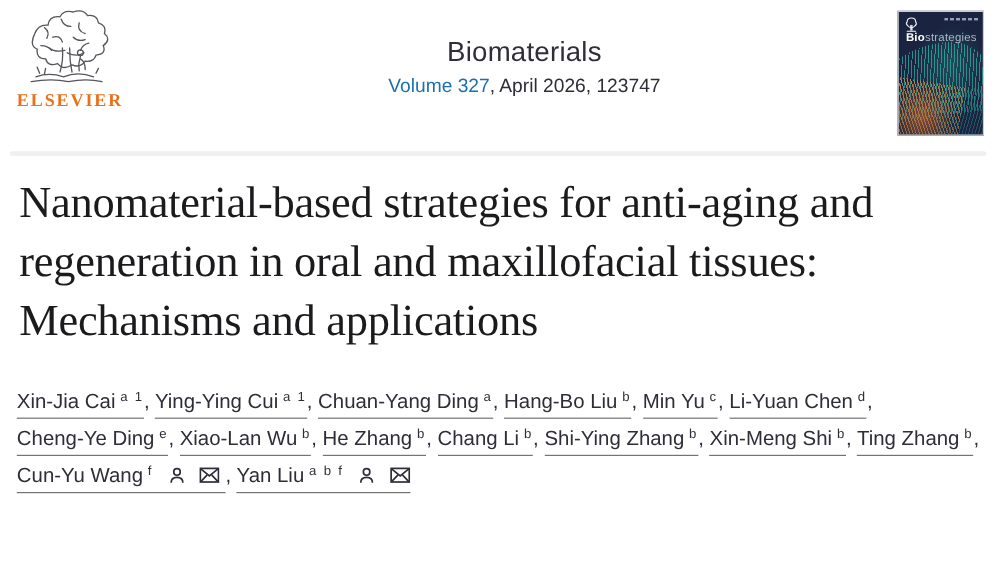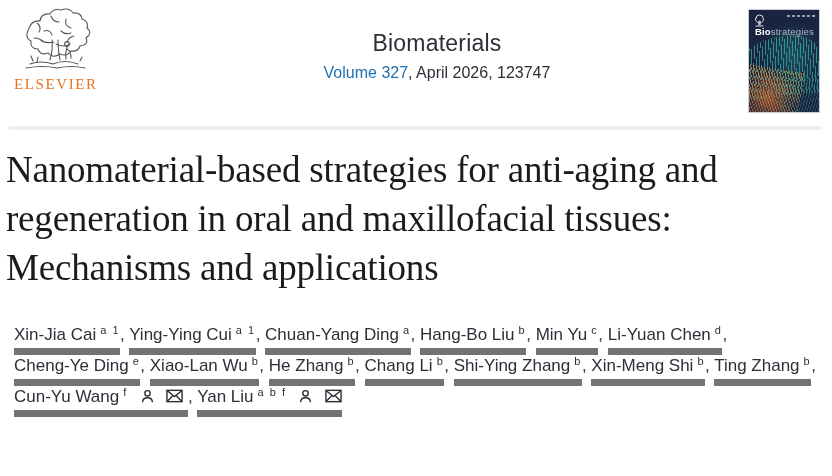--- a/index.html
+++ b/index.html
@@ -12,21 +12,21 @@
   body{
     width:832px;height:476px;background:#ffffff;overflow:hidden;
     font-family:"Liberation Sans", sans-serif;color:var(--text-dark);
   }
   
   .header{display:flex;align-items:flex-start;padding:8px 12px 0 14px;height:124px;}
   .logo-block{width:112px;flex:0 0 auto;cursor:pointer;}
   .logo-tree{display:block;margin-left:2px;}
   .elsevier-wordmark{
     font-family:"Liberation Serif", serif;color:var(--elsevier-orange);
-    font-size:15px;letter-spacing:1.6px;font-weight:400;margin-top:2px;
+    font-size:15px;letter-spacing:1.6px;font-weight:700;margin-top:2px;
   }
   .header-center{flex:1 1 auto;text-align:center;padding-top:22px;}
   .journal-title{
     display:inline-block;font-size:23px;font-weight:500;color:var(--text-dark);
     text-decoration:none;letter-spacing:0.2px;cursor:pointer;
   }
   .volume-line{margin-top:7px;font-size:16px;color:var(--text-dark);}
   .volume-link{color:var(--link-blue);text-decoration:none;cursor:pointer;}
   
   .cover{
@@ -65,26 +65,26 @@
       radial-gradient(55% 42% at 28% 86%, rgba(232,122,48,.5), transparent 70%),
       radial-gradient(62% 46% at 62% 44%, rgba(47,181,163,.28), transparent 72%),
       linear-gradient(rgba(26,36,64,0) 35%, rgba(26,36,64,.38));
   }
   
   .divider{height:4px;background:var(--divider);margin:2px 10px 0 8px;border-radius:2px;}
   
   .article-title{
     font-family:"Liberation Serif", serif;font-weight:400;
     font-size:37px;line-height:1.32;letter-spacing:-0.2px;
-    color:var(--title-black);margin:16px 80px 0 6px;max-width:738px;
+    color:var(--title-black);margin:16px 80px 0 16px;max-width:738px;
   }
   
   .authors{margin:27px 16px 0 14px;font-size:17px;line-height:31px;color:var(--text-dark);}
   a.author{
-    color:inherit;text-decoration:none;border-bottom:7px solid #737373;
+    color:inherit;text-decoration:none;border-bottom:1px solid #737373;
     padding-bottom:4px;white-space:nowrap;cursor:pointer;
   }
   a.author sup{font-size:11px;line-height:0;margin-left:4px;letter-spacing:1.5px;}
   .author-icon{stroke:#2e2e38;fill:none;stroke-width:1.5;width:15px;height:15px;margin-left:7px;vertical-align:-2px;}
   .author-icon.envelope{width:17px;height:14px;vertical-align:-1px;}
   .sep{color:var(--text-dark);}
   .tree-stroke{stroke:#54565b;fill:none;stroke-width:1.1;stroke-linecap:round;}
 </style>
 </head>
 <body>

